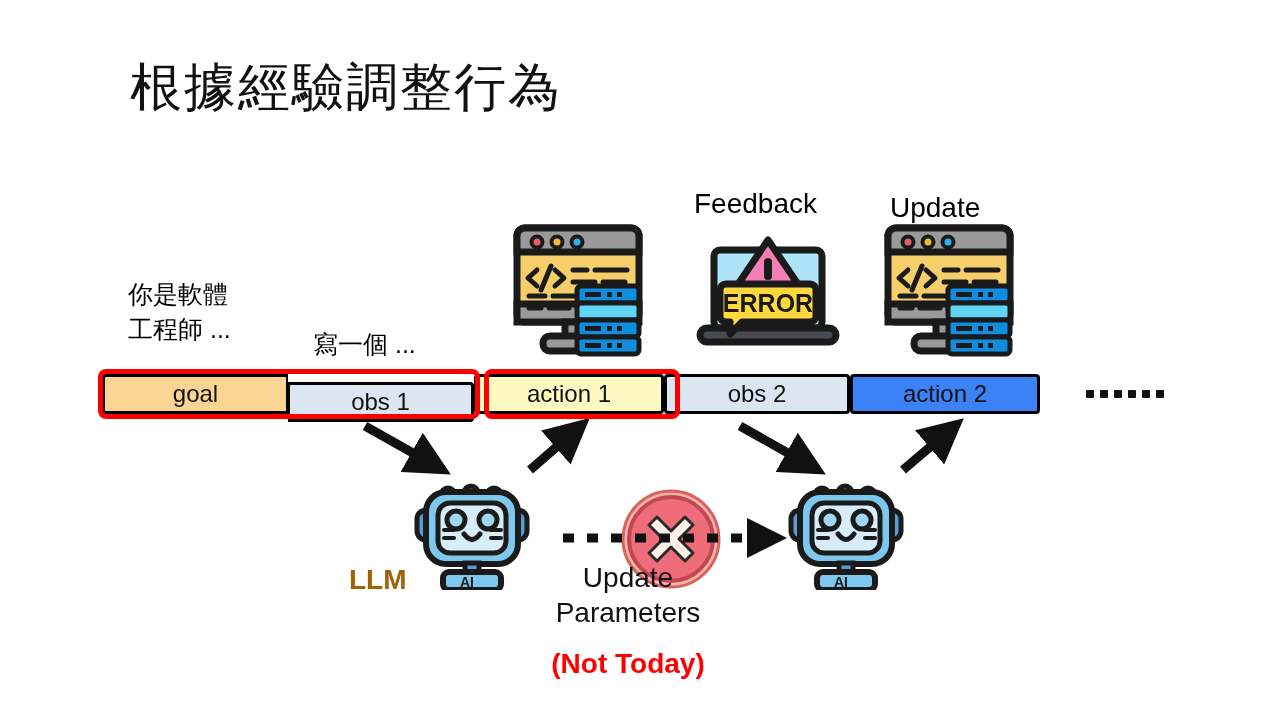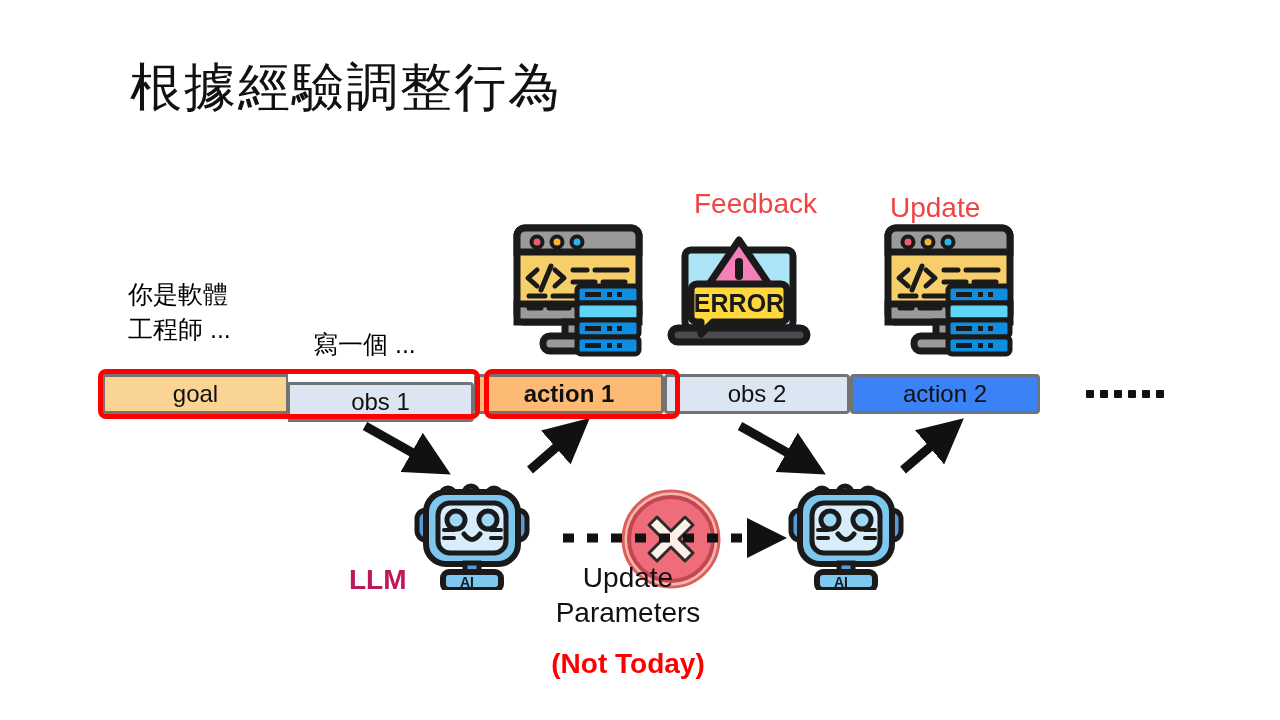--- a/index.html
+++ b/index.html
@@ -37,50 +37,50 @@
     color: #000000;
     white-space: pre-line;
   }
   .note-goal { left: 128px; top: 277px; }
   .note-action { left: 313px; top: 327px; }
 
   
   .caption {
     position: absolute;
     font-size: 28px;
-    color: #ef4444;
+    color: #000000;
     white-space: nowrap;
   }
   .cap-feedback { left: 694px; top: 188px; }
   .cap-update   { left: 890px; top: 192px; }
 
   
   .timeline {
     position: absolute;
     left: 102px;
     top: 374px;
     height: 40px;
     display: flex;
     align-items: stretch;
   }
   .cell {
     box-sizing: border-box;
-    border: 3px solid #737373;
+    border: 3px solid #000000;
     display: flex;
     align-items: center;
     justify-content: center;
     font-size: 24px;
     color: #111111;
     height: 40px;
     border-radius: 3px;
     position: relative;
   }
   .cell.goal    { width: 186px; background: #f9d492; border-right-width: 2px; border-radius: 4px 0 0 4px;}
   .cell.obs1    { width: 186px; background: #dce5f2; border-left-width: 2px; border-radius: 0 4px 4px 0; margin-top: 8px;}
-  .cell.action1 { width: 190px; background: #fdba74; border-radius: 4px; font-weight: bold; }
+  .cell.action1 { width: 190px; background: #fef9c3; border-radius: 4px; }
   .cell.obs2    { width: 186px; background: #dce5f2; border-radius: 4px; align-items: center; }
   .cell.action2 { width: 190px; background: #3b82f6; border-radius: 4px; }
 
   
   .red-frame {
     position: absolute;
     border: 5px solid #ff0000;
     border-radius: 8px;
     box-sizing: border-box;
     pointer-events: none;
@@ -102,35 +102,35 @@
     width: 8px;
     height: 8px;
     background: #111111;
     border-radius: 1px;
   }
 
   
   .art { position: absolute; }
   .monitor1 { left: 503px; top: 224px; }
   .monitor2 { left: 874px; top: 224px; }
-  .laptop   { left: 665px; top: 224px; }
+  .laptop   { left: 694px; top: 224px; }
   .robot1   { left: 413px; top: 462px; }
   .robot2   { left: 787px; top: 462px; }
   .xmark    { left: 619px; top: 487px; }
 
   .arrows { position: absolute; left: 0; top: 0; width: 1280px; height: 720px; pointer-events: none; }
 
   
   .llm-label {
     position: absolute;
     left: 349px;
     top: 564px;
     font-size: 28px;
     font-weight: bold;
-    color: #be185d;
+    color: #a16207;
   }
   .update-params {
     position: absolute;
     left: 0px;
     top: 560px;
     width: 1280px;
     text-align: center;
     font-size: 28px;
     line-height: 1.25;
     color: #111111;

